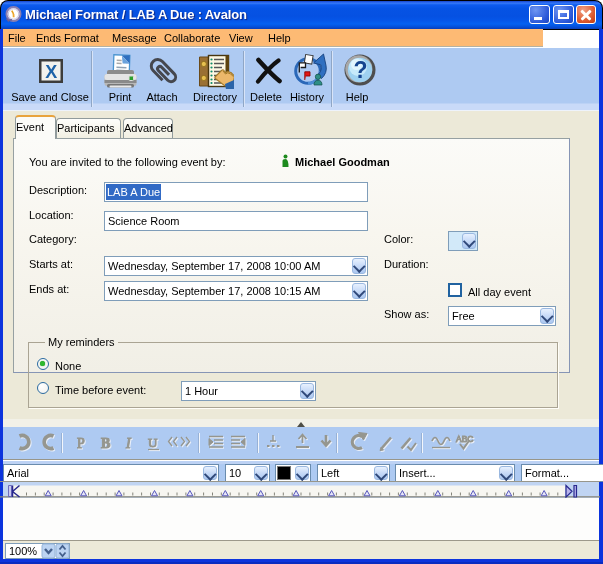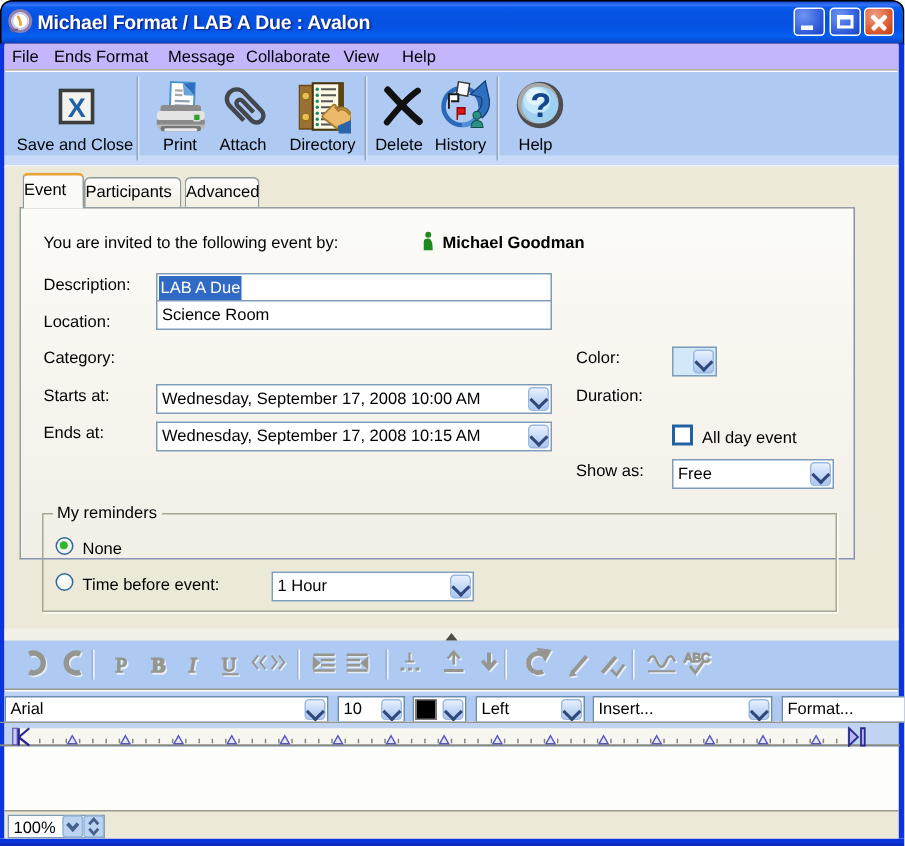--- a/index.html
+++ b/index.html
@@ -16,21 +16,21 @@
 .tbtn{top:5px;width:21px;height:19px;border-radius:3px;border:1px solid #fff}
 #bmin{left:529px;background:radial-gradient(circle at 30% 25%,#6f96f2,#2a57d8 70%,#1c44bd)}
 #bmax{left:553px;background:radial-gradient(circle at 30% 25%,#6f96f2,#2a57d8 70%,#1c44bd)}
 #bclose{left:576px;width:20px;background:radial-gradient(circle at 35% 25%,#f0a086,#dd5c31 60%,#c23a0f)}
 #bmin i{position:absolute;left:4px;bottom:3px;width:8px;height:3px;background:#fff}
 #bmax i{position:absolute;left:4px;top:4px;width:11px;height:9px;border:2px solid #fff;border-top-width:3px}
 .xg{position:absolute;left:50%;top:50%;width:13px;height:2.6px;background:#fff;border-radius:1px}
 .x1{transform:translate(-50%,-50%) rotate(45deg)}
 .x2{transform:translate(-50%,-50%) rotate(-45deg)}
 
-#menubar{left:3px;top:29px;width:596px;height:18px;background:#c4b5fd;border-bottom:1px solid #b5b2a4}
+#menubar{left:3px;top:29px;width:540px;height:18px;background:#fdba74;border-bottom:1px solid #b5b2a4}
 #menubar span{position:absolute;top:3px}
 
 #toolbar{left:3px;top:48px;width:596px;height:64px;background:linear-gradient(180deg,#aecaf2 0 55px,#c9daf8 56px 62px,#eef3fb 62px)}
 .tsep{top:3px;width:1px;height:56px;background:#8fa6c6;box-shadow:1px 0 0 #d8e4f8}
 .tlabel{top:43px;text-align:center}
 
 #mainbg{left:3px;top:111px;width:596px;height:316px;background:#ece9d8}
 #tabrow{left:3px;top:112px;width:596px;height:26px}
 .tab{position:absolute;border:1px solid #919b9c;border-bottom:none;border-radius:4px 4px 0 0;background:linear-gradient(180deg,#fefefb,#f1efe2);text-align:left}
 #tab1{left:12px;top:3px;width:41px;height:24px;background:#fbfbf8;border-top:2px solid #e8a33d;z-index:5;line-height:20px}
@@ -40,21 +40,21 @@
 .lbl{position:absolute}
 .field{position:absolute;background:#fff;border:1px solid #7f9db9;font-size:11px;line-height:18px;padding-left:3px;white-space:nowrap;overflow:hidden}
 .combo{position:absolute;background:#fff;border:1px solid #7f9db9;font-size:11px;line-height:18px;padding-left:3px;white-space:nowrap;overflow:hidden}
 .crc{top:3px;height:18px;line-height:16px;border-color:#6a8cae}
 .combo b{position:absolute;right:1px;top:1px;bottom:1px;width:14px;font-weight:normal;
  background:linear-gradient(180deg,#e8f1fe,#cadcf8 45%,#abc7f0);border:1px solid #9ab8e0;border-radius:3px}
 .combo b:after{content:"";position:absolute;left:2px;top:3px;width:6.5px;height:6.5px;
  border-right:2.7px solid #30497a;border-bottom:2.7px solid #30497a;transform:rotate(45deg)}
 
 #fs{position:absolute;left:14px;top:197px;width:530px;height:72px;border:1px solid #aaa493;box-shadow:1px 1px 0 #fffef8}
-#fs legend{margin-left:6px;padding:0 3px;font-size:11px}
+#fs legend{margin-left:16px;padding:0 3px;font-size:11px}
 .radio{position:absolute;width:12px;height:12px;border-radius:50%;border:1.5px solid #2a6aa0;background:radial-gradient(circle at 35% 30%,#fff,#f0f0ec)}
 .radio.on:after{content:"";position:absolute;left:2px;top:2px;width:5px;height:5px;border-radius:50%;background:#2eb82e;box-shadow:0 0 1px #1d8a1d}
 .chk{position:absolute;width:14px;height:14px;background:#fff;border:2px solid #2062a0}
 #splitbar{left:3px;top:419px;width:596px;height:8px;background:#f2f1e8}
 #splitter{left:297px;top:422px;width:0;height:0;border-left:4px solid transparent;border-right:4px solid transparent;border-bottom:5px solid #4e4e46;z-index:3}
 
 #fmtbar{left:3px;top:427px;width:596px;height:33px;background:#aecaf2;border-bottom:1px solid #98968a}
 .fsep{top:6px;width:1px;height:20px;background:#f2f6fc;box-shadow:-1px 0 0 #97b1d6}
 
 #comborow{left:3px;top:461px;width:596px;height:20px;background:linear-gradient(180deg,#bdd2f4 0 3px,#aecaf2 3px)}
@@ -200,21 +200,21 @@
  <svg class="lbl" style="left:267px;top:15px" width="9" height="13" viewBox="0 0 9 13">
   <circle cx="4.5" cy="2.5" r="2" fill="#1d8a1d"></circle>
       <path d="M1.5 13 L1.5 7 Q1.5 5 4.5 5 Q7.5 5 7.5 13" fill="#1d8a1d"></path>
  </svg>
  <div class="lbl" style="left:281px;top:17px;font-weight:bold">Michael Goodman</div>
 
  <div class="lbl" style="left:15px;top:45px">Description:</div>
  <div class="field" style="left:90px;top:43px;width:264px;height:20px;padding-left:1px"><span style="background:#316ac5;color:#fff;padding:2px 1px">LAB A Due</span></div>
 
  <div class="lbl" style="left:15px;top:70px">Location:</div>
- <div class="field" style="left:90px;top:61px;width:264px;height:20px">Science Room</div>
+ <div class="field" style="left:90px;top:72px;width:264px;height:20px">Science Room</div>
 
  <div class="lbl" style="left:15px;top:94px">Category:</div>
  <div class="lbl" style="left:370px;top:94px">Color:</div>
  <div class="combo" style="left:434px;top:92px;width:30px;height:20px;background:#d2e9f9">
       <b></b>
     </div>
 
  <div class="lbl" style="left:15px;top:119px">Starts at:</div>
  <div class="combo" style="left:90px;top:117px;width:264px;height:20px">Wednesday, September 17, 2008 10:00 AM<b></b></div>
  <div class="lbl" style="left:370px;top:119px">Duration:</div>

